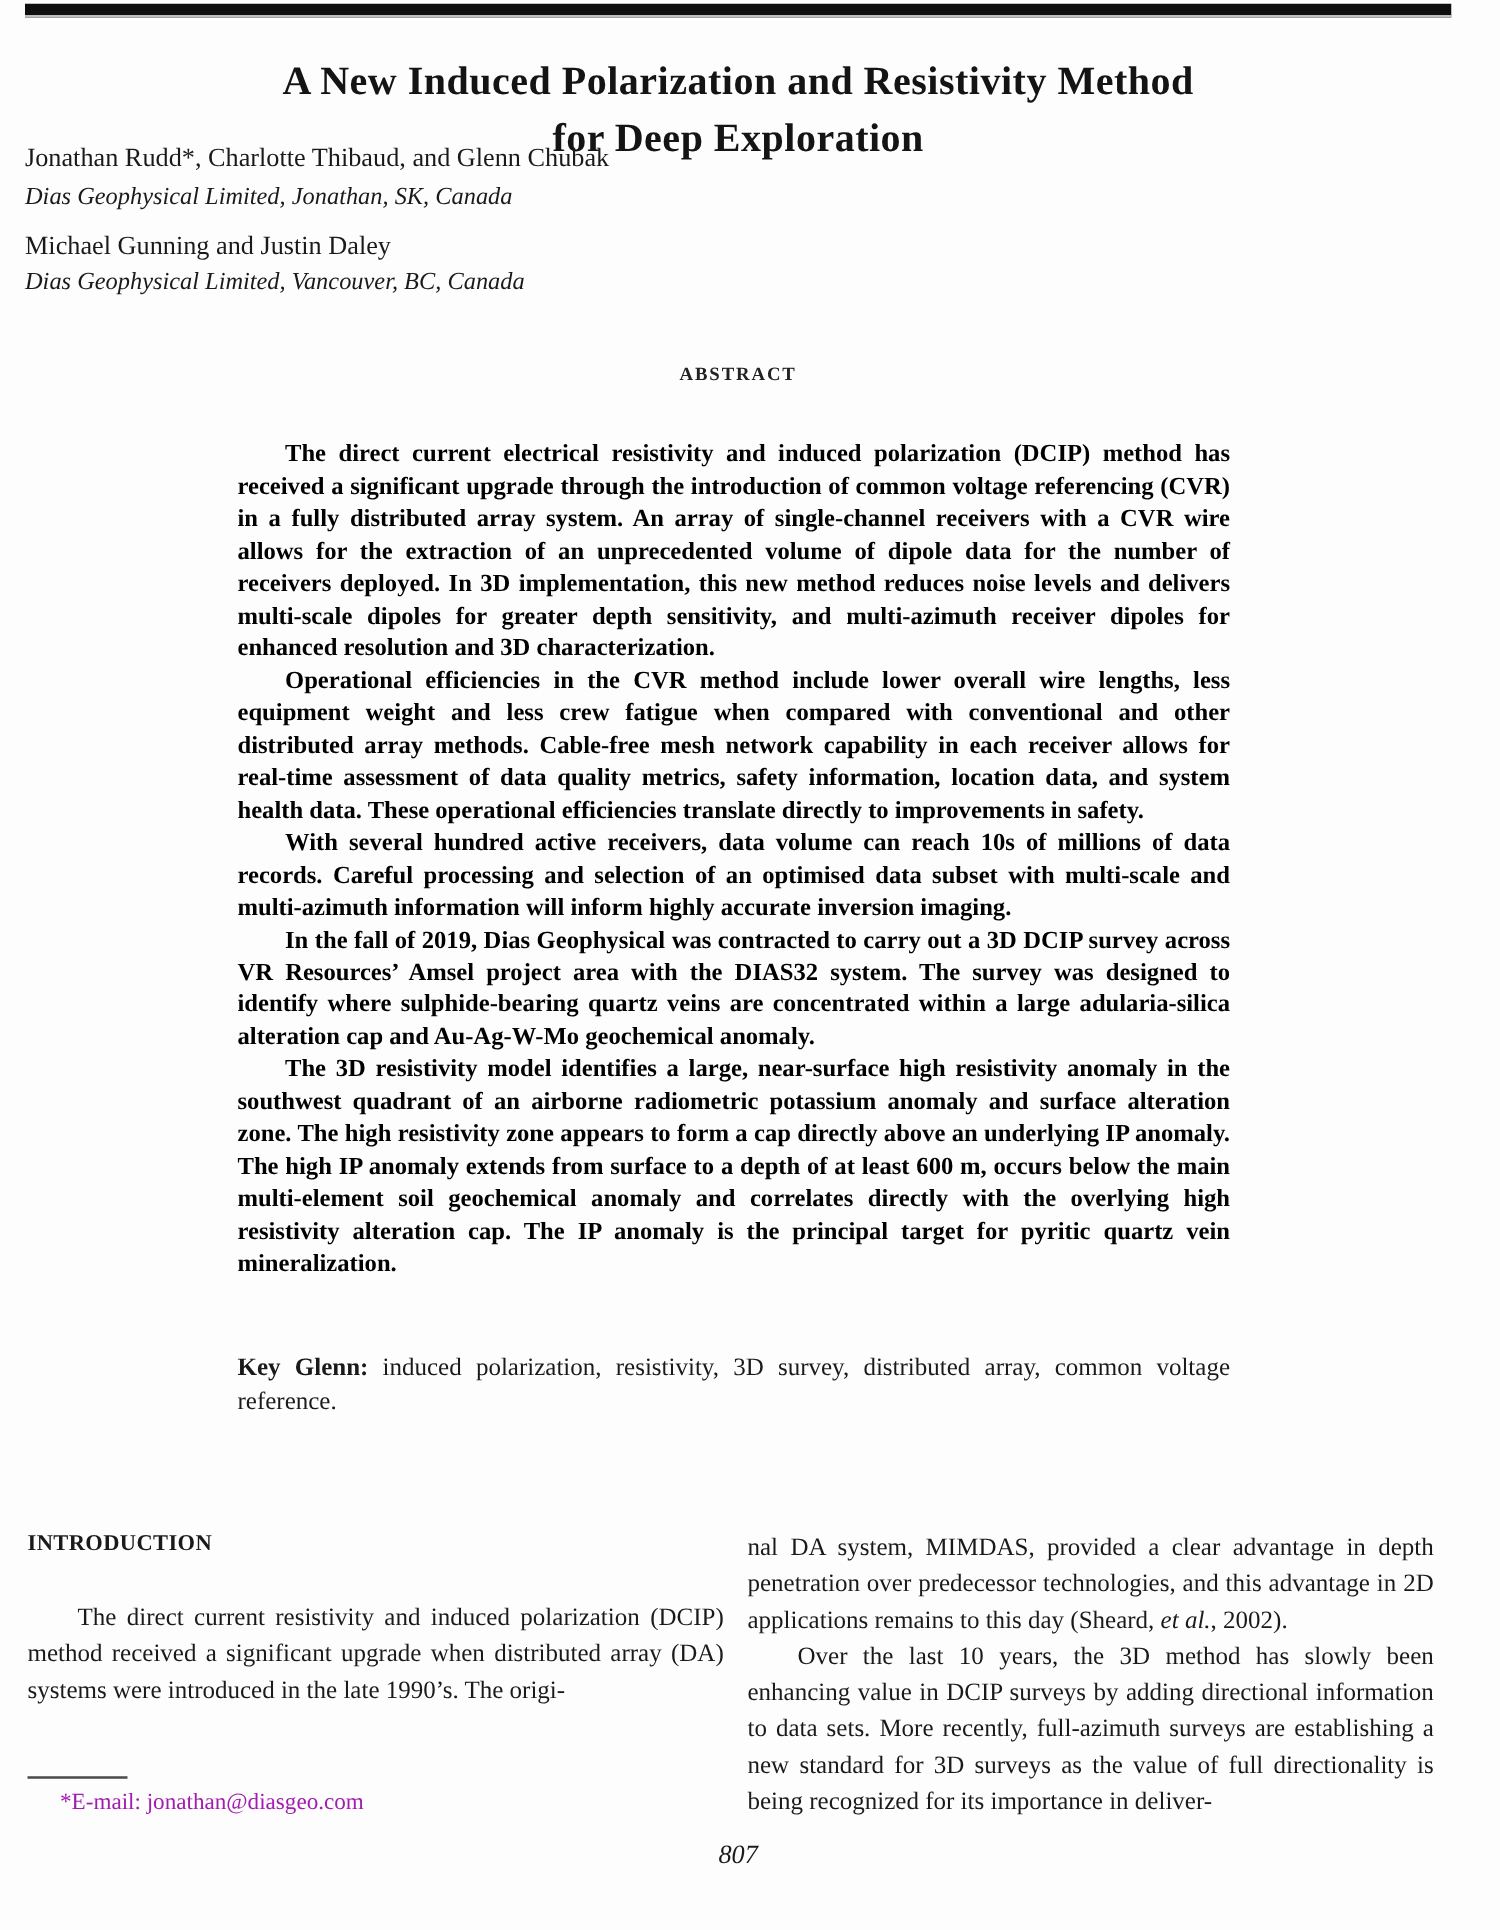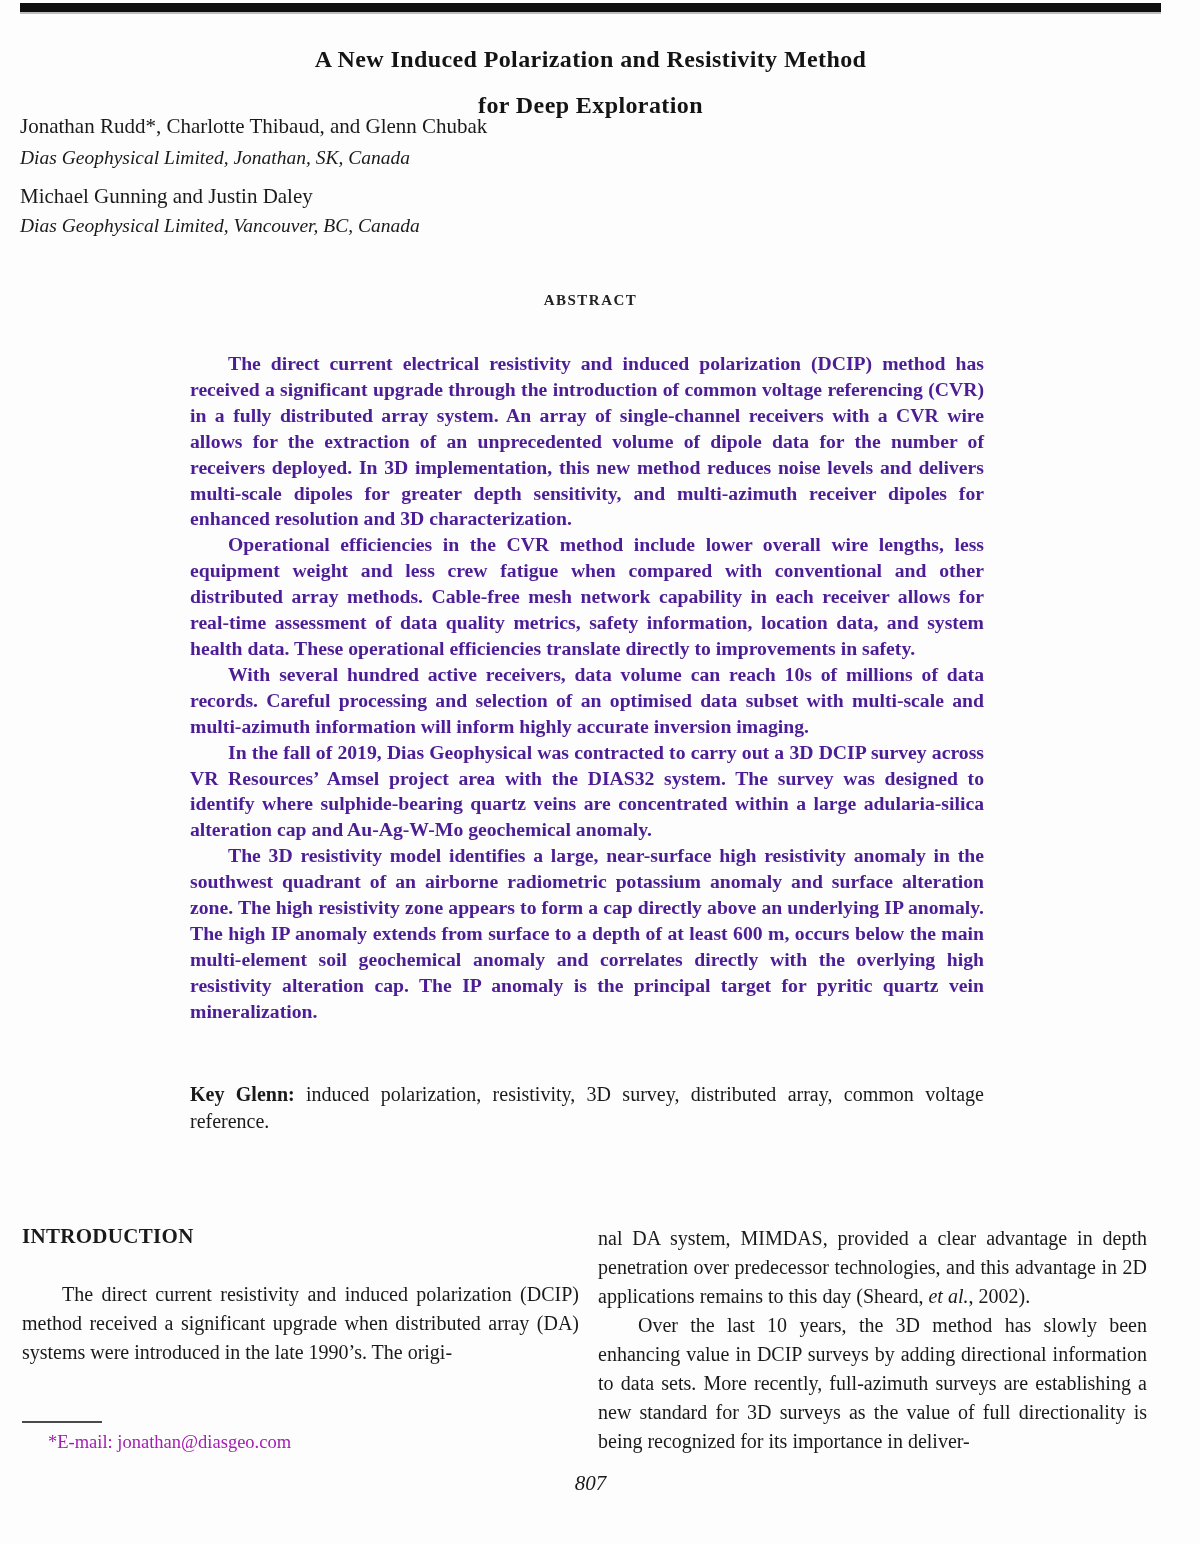--- a/index.html
+++ b/index.html
@@ -15,21 +15,21 @@
 
   .top-rule {
     top: 3px; left: 20px; width: 1141px; height: 9px;
     background: #0e0e0e;
     border-bottom: 2px solid #bdbdbd;
   }
 
   .title {
     top: 20px; left: 20px; width: 1141px;
     text-align: center;
-    font-size: 24px; font-weight: bold;
+    font-size: 32px; font-weight: bold;
     line-height: 46px;
     letter-spacing: 0.4px;
     color: #141414;
   }
 
   .byline { left: 20px; width: 1141px; text-align: left; }
   .authors { font-size: 21px; }
   .affiliation { font-size: 19.5px; font-style: italic; }
   .authors-1 { top: 114px; }
   .affiliation-1 { top: 147px; }
@@ -42,34 +42,34 @@
     font-size: 15px; font-weight: bold;
     letter-spacing: 1.5px;
     color: #222;
   }
 
   .abstract-body {
     top: 351px; left: 190px; width: 794px;
     font-size: 19.7px; font-weight: bold;
     line-height: 25.9px;
     text-align: justify;
-    color: #4c1d95;
+    color: #000000;
   }
   .abstract-body p { margin: 0; text-indent: 38px; }
 
   .keywords {
     top: 1081px; left: 190px; width: 794px;
     font-size: 20px; line-height: 27px;
     text-align: justify;
   }
   .keywords b { font-weight: bold; }
 
   .intro-heading {
     top: 1224px; left: 22px;
-    font-size: 21px; font-weight: bold;
+    font-size: 18px; font-weight: bold;
     letter-spacing: 0.3px;
   }
 
   .col { font-size: 20px; line-height: 29px; text-align: justify; }
   .col p { margin: 0; }
   .left-col  { top: 1280px; left: 22px;  width: 557px; }
   .left-col p { text-indent: 40px; }
   .right-col { top: 1224px; left: 598px; width: 549px; }
   .right-col .indent { text-indent: 40px; }
 

